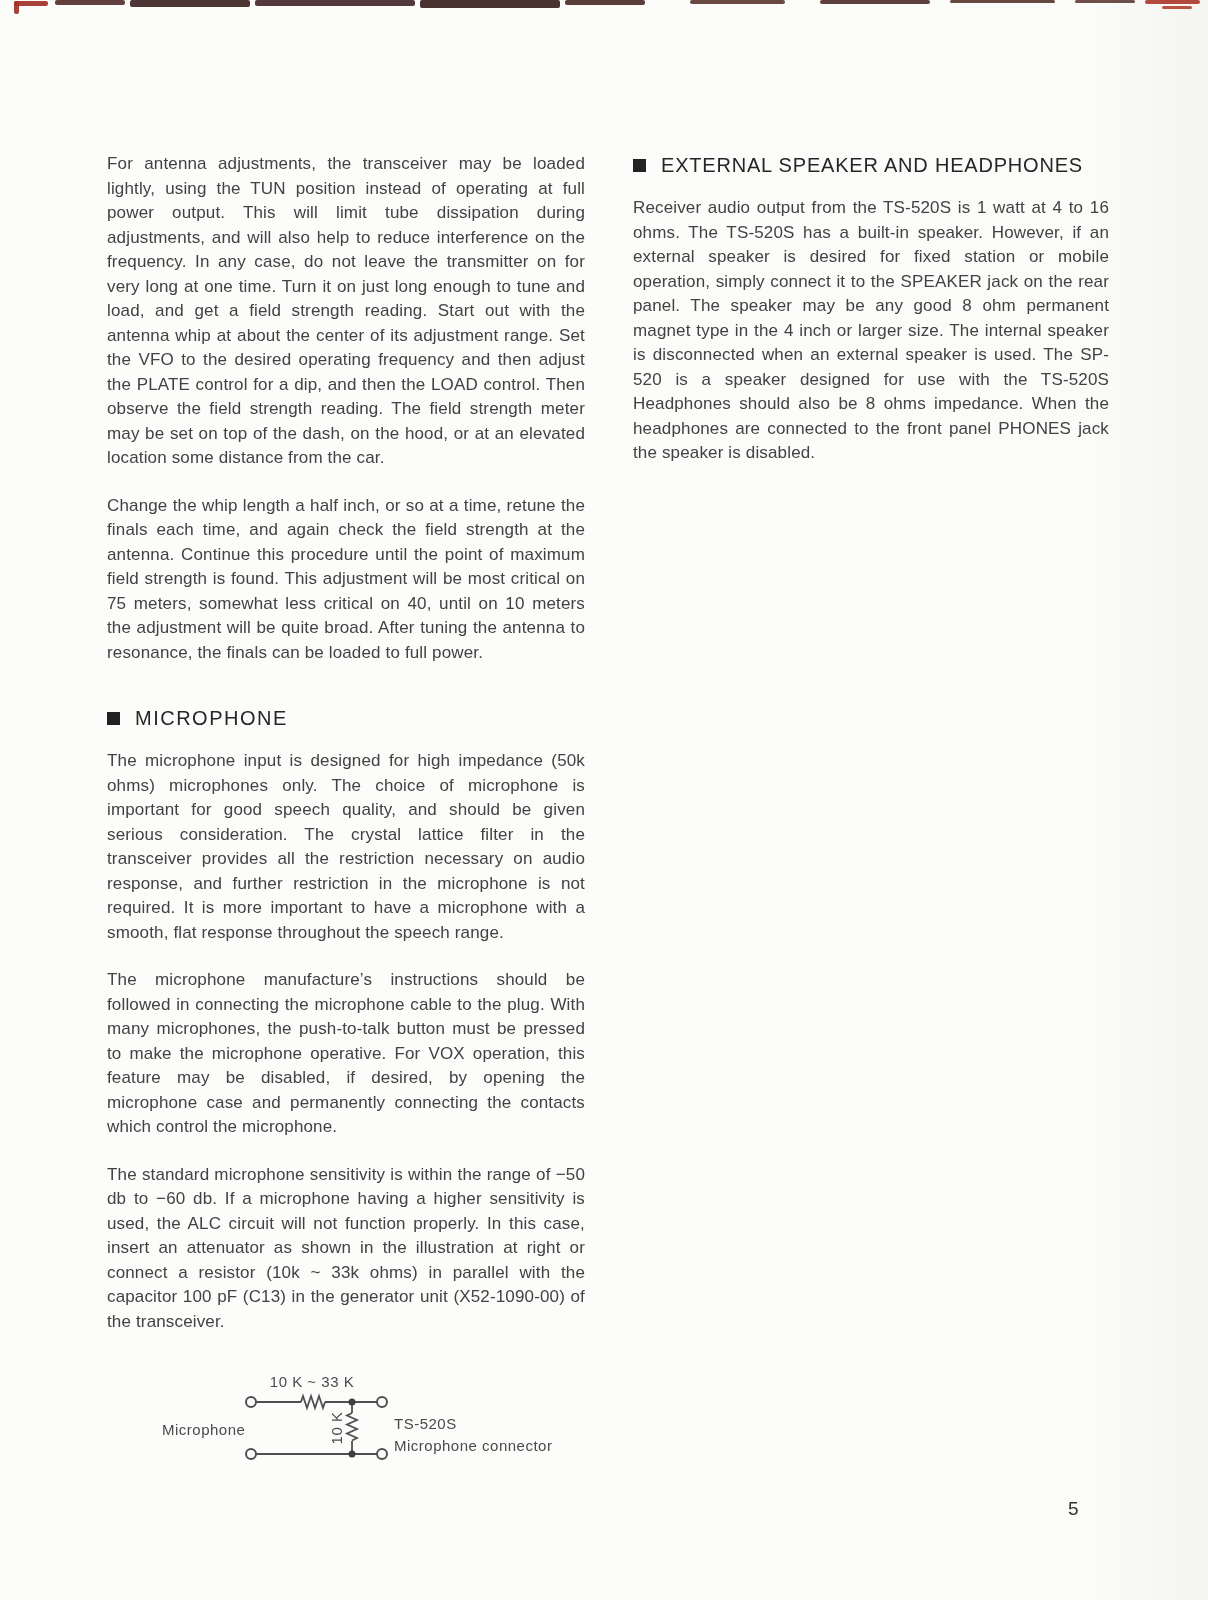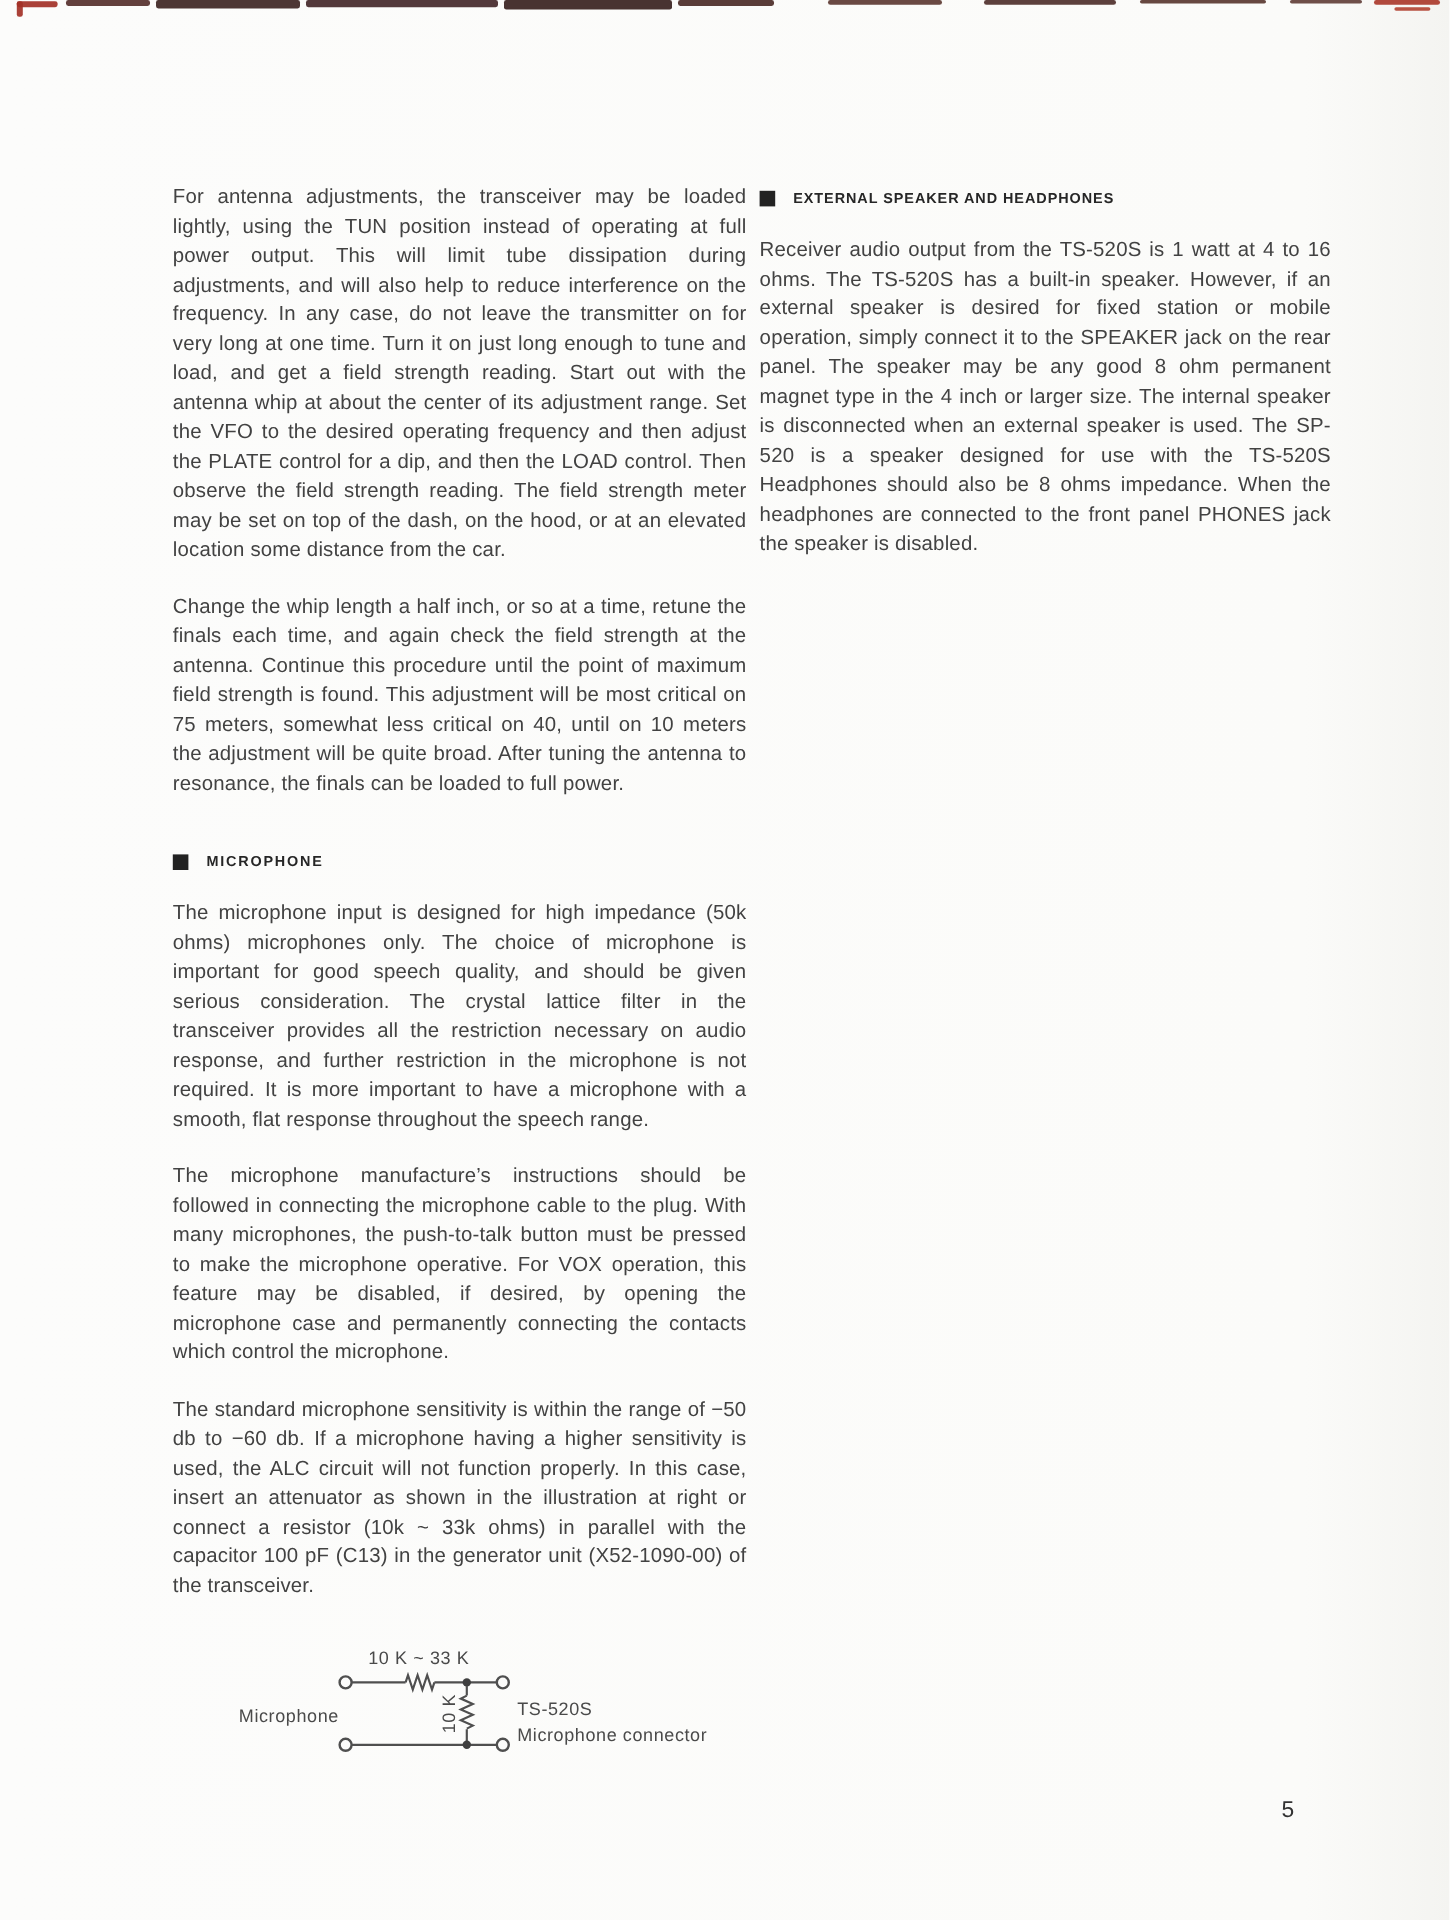--- a/index.html
+++ b/index.html
@@ -5,33 +5,33 @@
   html,body{margin:0;padding:0;}
   .page{
     position:relative;
     width:1208px;height:1600px;
     background:linear-gradient(90deg,#fcfcfb 0%,#fbfbf9 90%,#f4f4f1 100%);
     font-family:"Liberation Sans","DejaVu Sans",sans-serif;
     color:#424242;
     overflow:hidden;
   }
   .col{position:absolute;top:152px;width:478px;}
-  .col-left{left:107px;margin-left:37px;}
+  .col-left{left:107px;}
   .col-right{left:633px;width:476px;}
   .col p{
     margin:0 0 23px 0;
     font-size:17px;line-height:24.5px;
     text-align:justify;
     letter-spacing:0.15px;
     color:#424242;
   }
   h2.section{
     margin:42px 0 20px 0;
-    font-size:12px;line-height:22px;
-    font-weight:bold;color:#262626;
+    font-size:20px;line-height:22px;
+    font-weight:normal;color:#262626;
     letter-spacing:1.5px;
     display:flex;align-items:center;
   }
   .col-right h2.section{margin-top:2px;letter-spacing:0.8px;}
   .sq{
     display:inline-block;width:13px;height:13px;
     background:#222;margin-right:15px;flex:0 0 auto;
   }
   .diagram{margin:10px 0 0 55px;display:block;}
   .diagram text{

